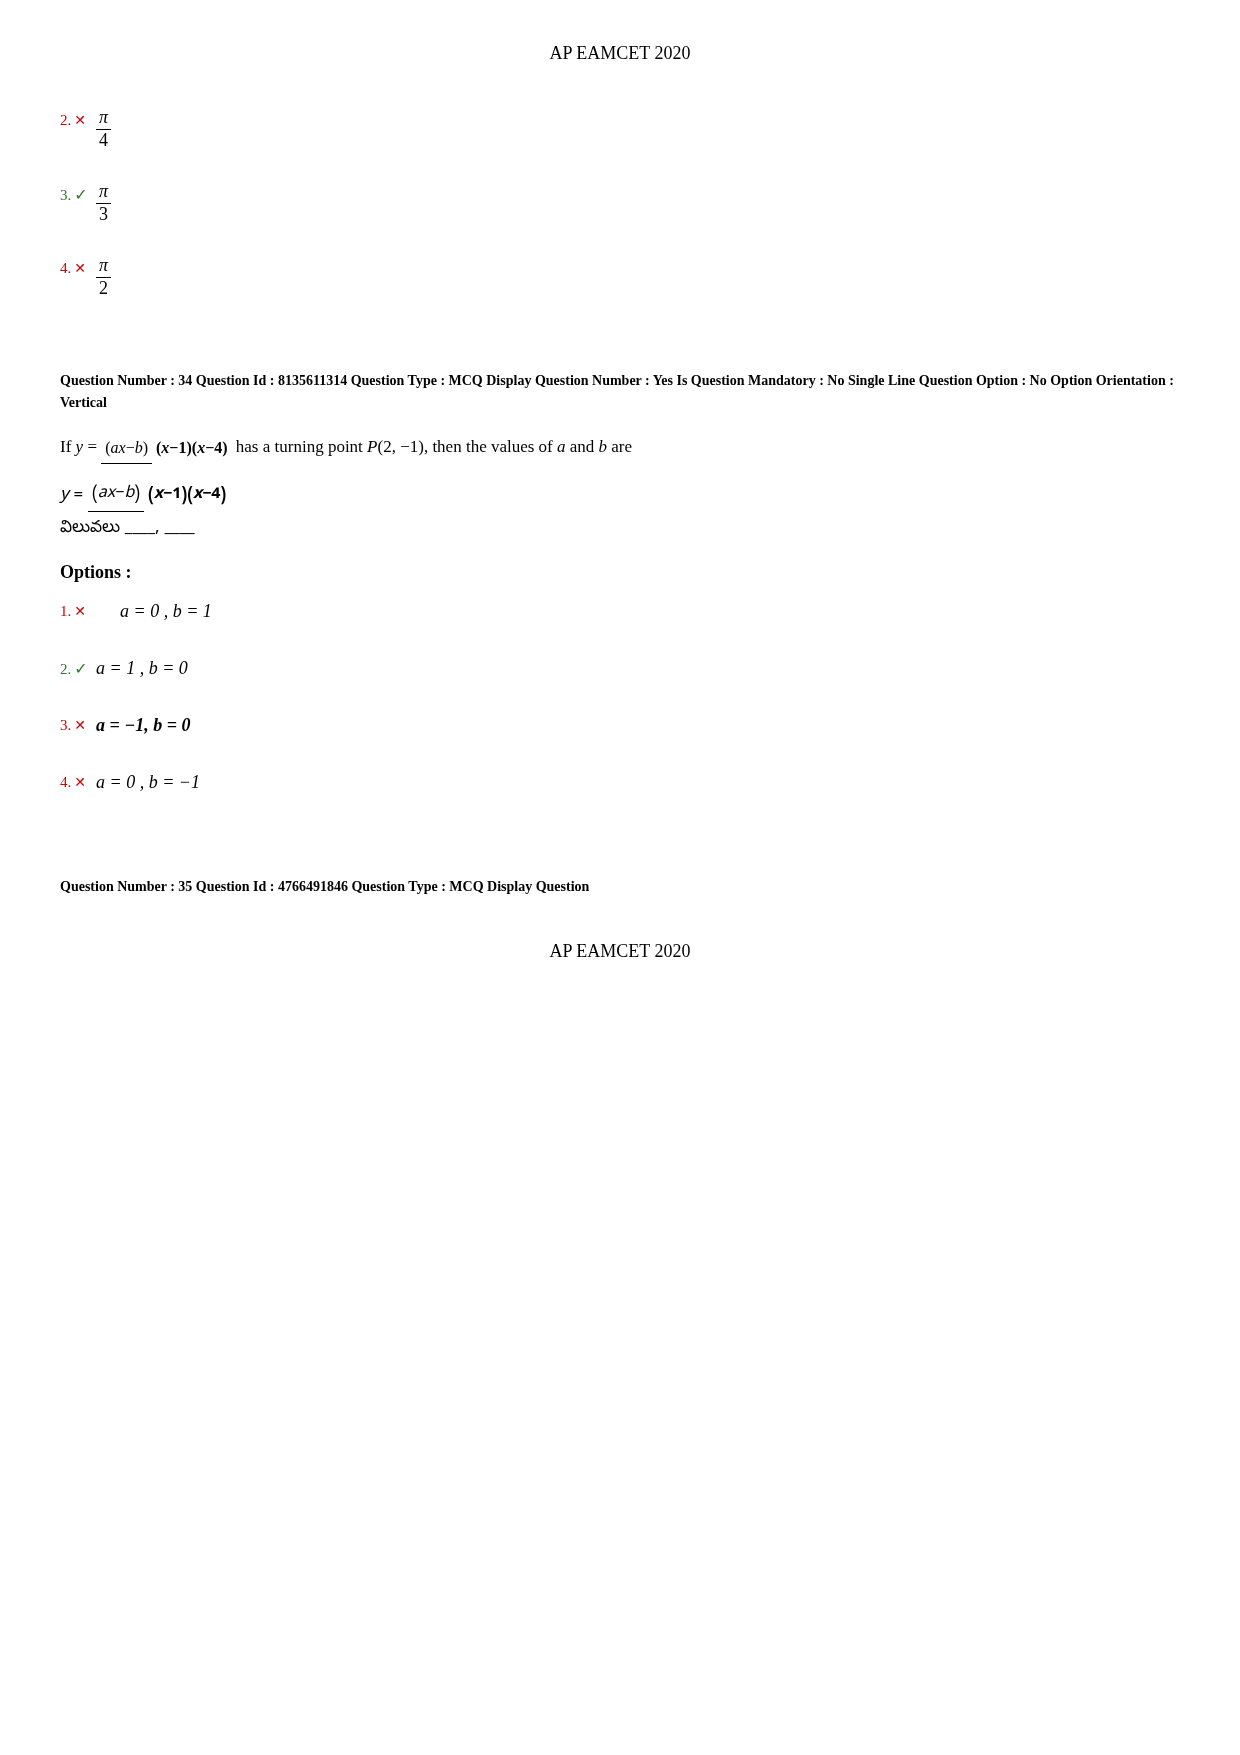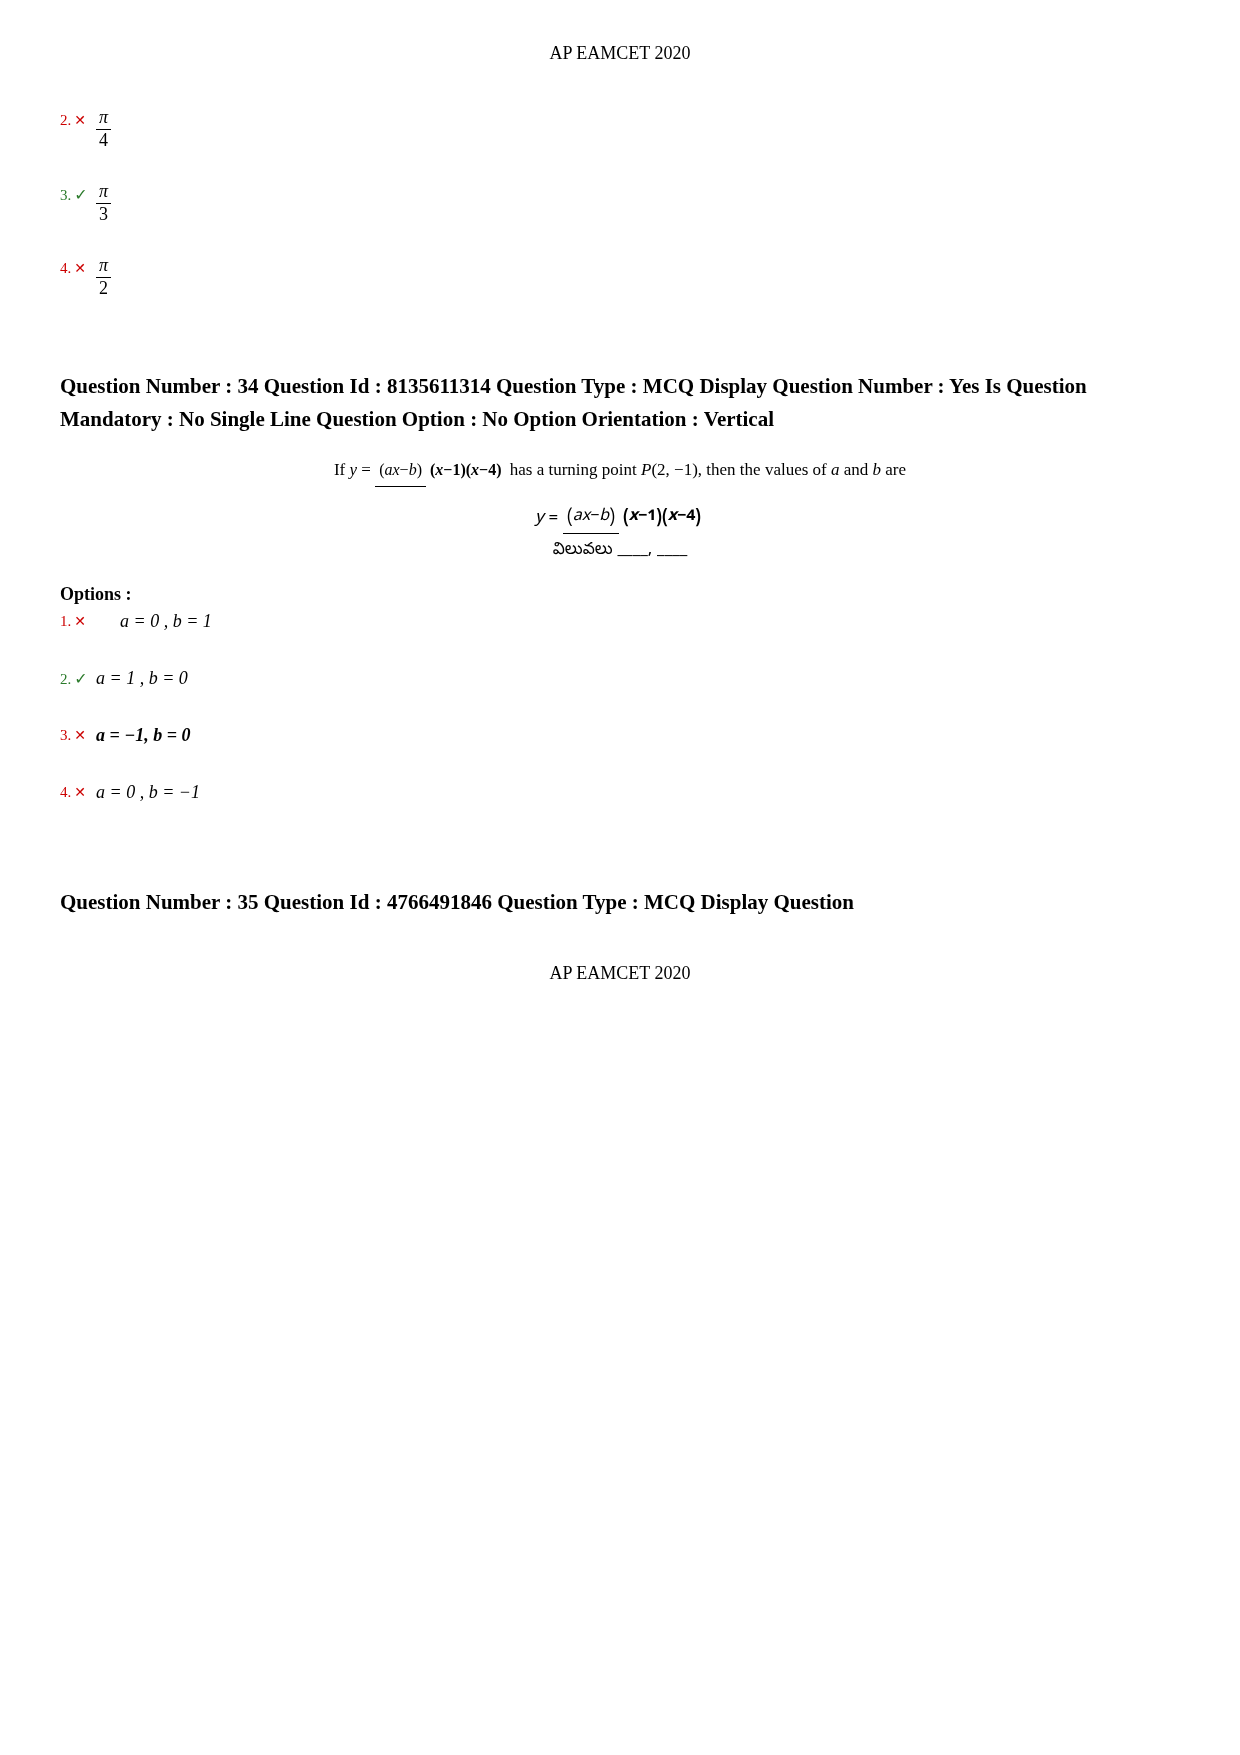--- a/index.html
+++ b/index.html
@@ -52,34 +52,33 @@
     .fraction .numerator {
       border-bottom: 1.5px solid #000;
       padding: 0 3px;
     }
     .fraction .denominator {
       padding: 0 3px;
     }
     .pi-symbol { font-style: italic; }
     .question-meta {
       font-weight: bold;
-      font-size: 21px;
+      font-size: 14px;
       margin-bottom: 18px;
       line-height: 1.6;
     }
     .question-body {
       font-size: 17px;
       margin-bottom: 14px;
       line-height: 1.8;
-      text-align: center;
     }
     .options-label {
       font-weight: bold;
       font-size: 18px;
-      margin-bottom: 0;
+      margin-bottom: 12px;
     }
     .telugu-text {
       font-family: 'Noto Sans Telugu', 'Arial Unicode MS', sans-serif;
       font-size: 17px;
       line-height: 1.9;
     }
     .big-fraction {
       display: inline-flex;
       flex-direction: row;
       align-items: center;

